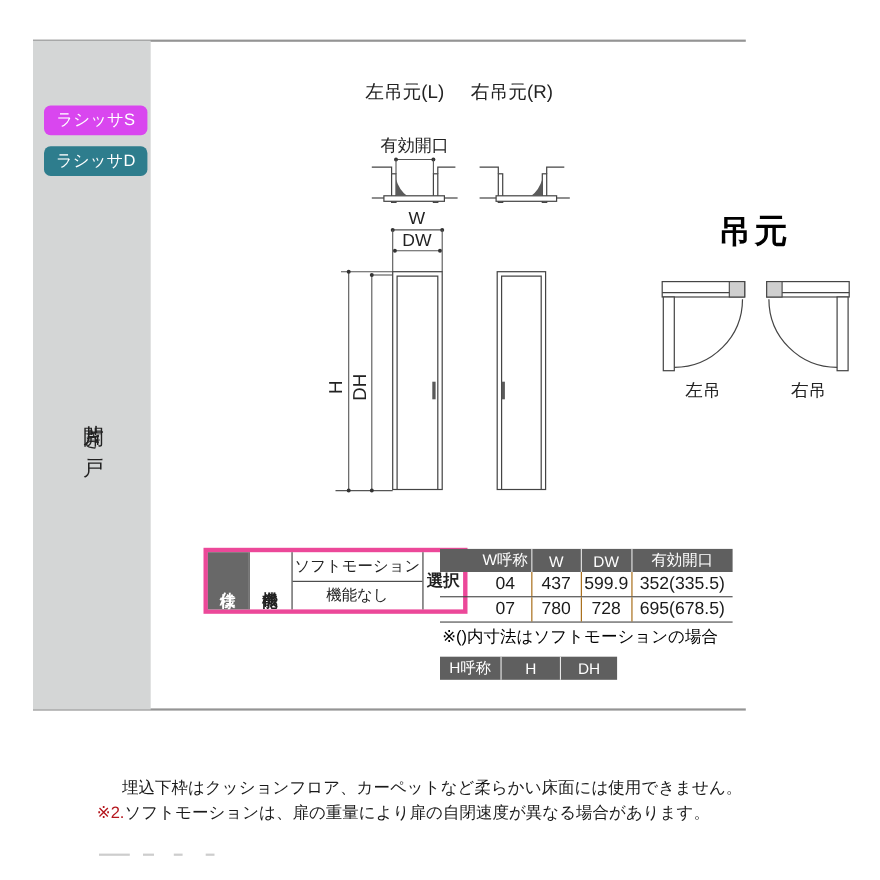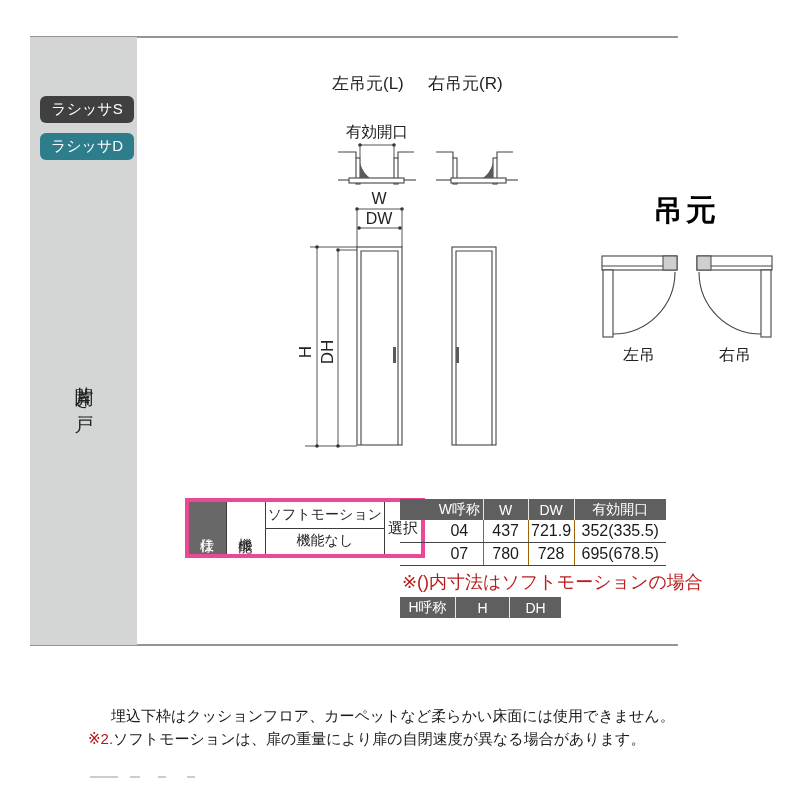--- a/index.html
+++ b/index.html
@@ -6,21 +6,21 @@
   #app{position:relative;width:800px;height:800px;background:#fff;overflow:hidden;
        font-family:"Liberation Sans","DejaVu Sans",sans-serif;color:#222;}
 
   
   .hline{position:absolute;background:#949494;height:2px;}
 
   
   .sidebar{position:absolute;left:30px;top:37px;width:107px;height:608px;background:#d4d6d6;}
   .badge{position:absolute;left:40px;width:94px;height:27px;border-radius:6px;
          display:flex;align-items:center;justify-content:center;color:#fff;font-size:15px;}
-  .badge-s{top:59px;background:#404040;}
+  .badge-s{top:59px;background:#d946ef;}
   .badge-d{top:96px;background:#2e7d8d;}
   .vcat{position:absolute;left:70px;top:296px;width:26px;height:110px;
         writing-mode:vertical-rl;text-orientation:upright;font-size:19px;letter-spacing:3px;
         color:#222;text-align:center;}
 
   
   .dhead{position:absolute;top:72px;font-size:17px;color:#222;}
   .dhead-l{left:332px;}
   .dhead-r{left:428px;}
 
@@ -33,21 +33,21 @@
   svg .thin{stroke:#555;stroke-width:1;fill:none;}
   svg .wh{fill:#fff;stroke:#444;stroke-width:1.1;}
   svg .gray{fill:#cfcfcf;stroke:#444;stroke-width:1;}
   svg .dk{fill:#5a5a5a;stroke:none;}
   svg .dot{fill:#333;stroke:none;}
   svg text{font-family:"Liberation Sans","DejaVu Sans",sans-serif;fill:#222;}
 
   
   .spec-table{position:absolute;left:145px;top:498px;width:240px;height:60px;
               display:flex;border:4px solid #ec4899;box-sizing:border-box;font-size:14px;margin-left:40px;}
-  .spec-table .cell{display:flex;align-items:center;justify-content:center;box-sizing:border-box;}
+  .spec-table .cell{display:flex;align-items:center;justify-content:center;box-sizing:border-box;font-weight:bold;}
   .cell-spec{width:38px;background:#686868;color:#fff;}
   .cell-func{width:40px;border-left:1px solid #3a3a3a;}
   .cell-opts{width:122px;border-left:1px solid #3a3a3a;display:flex;flex-direction:column;}
   .cell-opts .opt{flex:1;display:flex;align-items:center;justify-content:center;}
   .cell-opts .opt:first-child{border-bottom:1px solid #3a3a3a;}
   .cell-select{width:38px;border-left:1px solid #3a3a3a;font-size:15px;}
   .vtext{writing-mode:vertical-rl;text-orientation:upright;letter-spacing:1px;line-height:1;}
 
   
   .dim-table{position:absolute;left:400px;}
@@ -55,21 +55,21 @@
   .h-table{top:597px;width:161px;}
   .dt-header{display:flex;background:#5f5f5f;color:#fff;height:21px;font-size:14px;}
   .dt-header .hc{display:flex;align-items:center;justify-content:center;box-sizing:border-box;}
   .dt-header .hc + .hc{border-left:1px solid #e9e9e9;}
   .dt-row{display:flex;height:22px;font-size:16px;border-bottom:1px solid #444;color:#1a1a1a;}
   .dt-row .bc{display:flex;align-items:center;justify-content:center;box-sizing:border-box;}
   .dt-row .bc + .bc{border-left:1px solid #a16207;}
   .w-c1{width:54px;margin-left:36px;} .w-c2{width:52px;} .w-c3{width:53px;} .w-c4{width:107px;}
   .h-c1{width:55px;} .h-c2{width:54px;} .h-c3{width:52px;}
   .h-table .dt-row{border-bottom:none;height:24px;}
-  .tbl-note{position:absolute;left:402px;top:570px;font-size:18px;color:#b91c1c;}
+  .tbl-note{position:absolute;left:402px;top:570px;font-size:15px;color:#000000;}
 
   
   .note-line{position:absolute;font-size:15px;color:#1a1a1a;white-space:nowrap;}
   .note-marker{color:#b5161d;}
   .frag{position:absolute;background:#cdcdcd;height:2px;}
 </style>
 </head>
 <body>
 
 <div id="app">
@@ -200,21 +200,21 @@
   <div class="dim-table w-table">
     <div class="dt-header">
       <div class="hc w-c1">W呼称</div>
       <div class="hc w-c2">W</div>
       <div class="hc w-c3">DW</div>
       <div class="hc w-c4">有効開口</div>
     </div>
     <div class="dt-row">
       <div class="bc w-c1">04</div>
       <div class="bc w-c2">437</div>
-      <div class="bc w-c3">721.9</div>
+      <div class="bc w-c3">599.9</div>
       <div class="bc w-c4">352(335.5)</div>
     </div>
     <div class="dt-row">
       <div class="bc w-c1">07</div>
       <div class="bc w-c2">780</div>
       <div class="bc w-c3">728</div>
       <div class="bc w-c4">695(678.5)</div>
     </div>
   </div>
 

